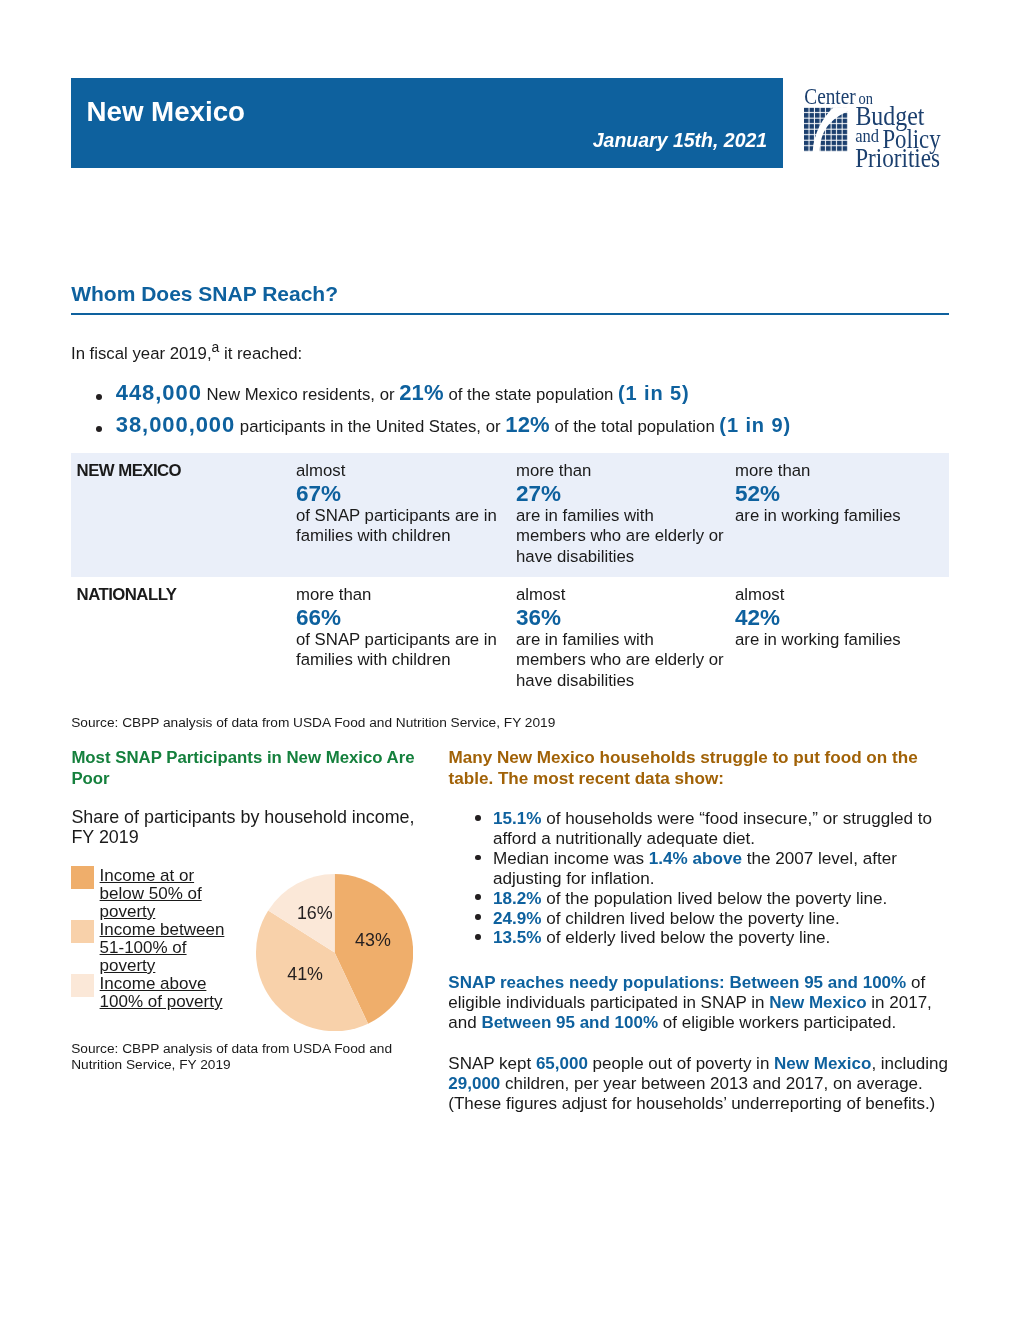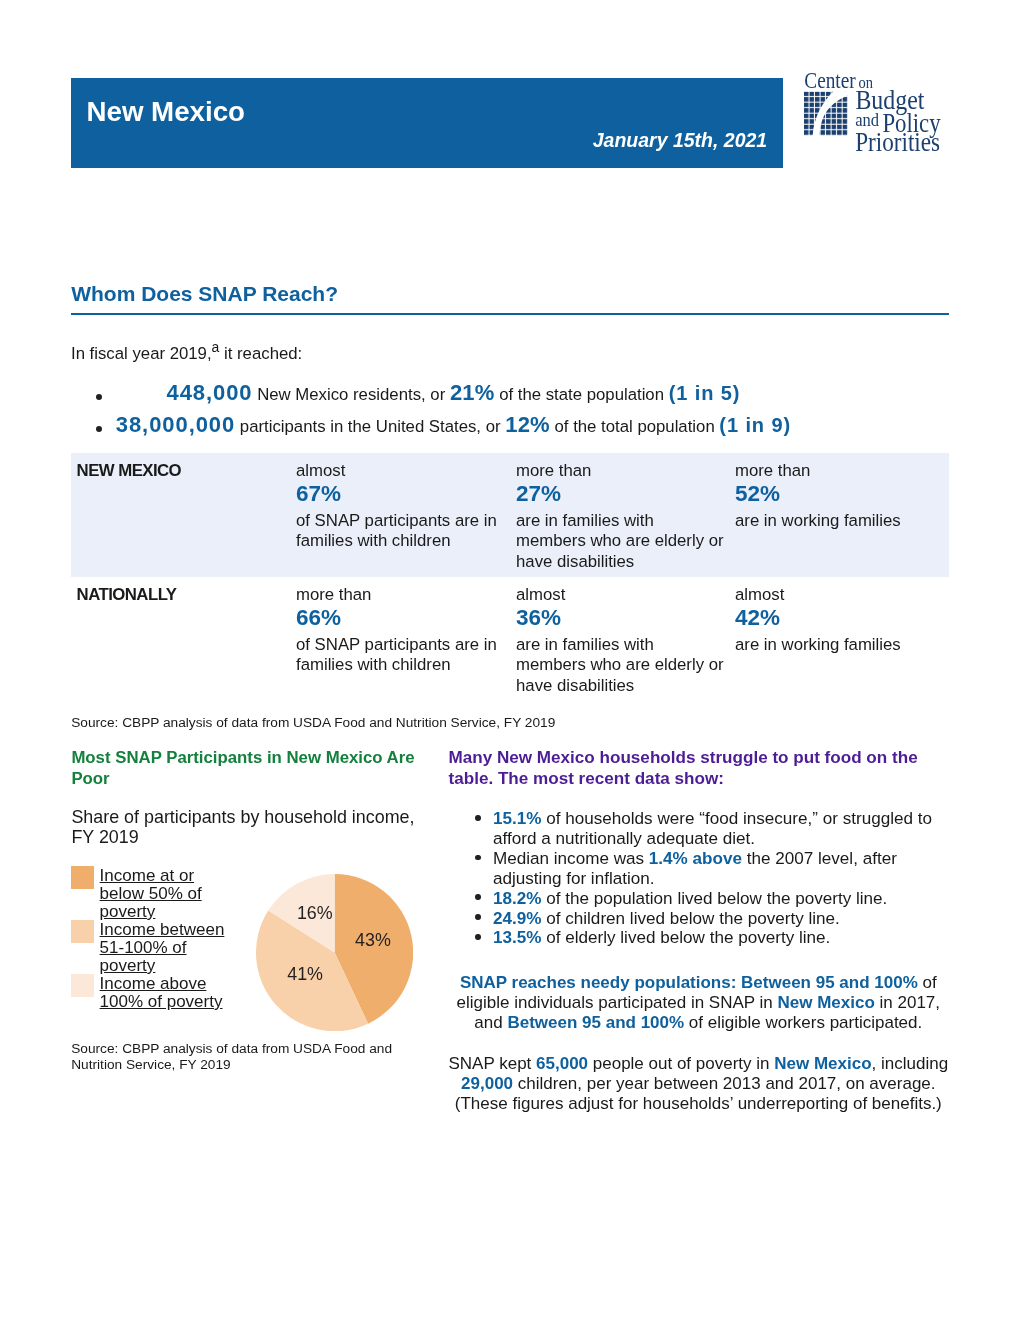--- a/index.html
+++ b/index.html
@@ -3,65 +3,65 @@
 <meta charset="utf-8">
 <style>
   html,body{margin:0;padding:0;}
   body{width:1020px;height:1320px;background:#ffffff;font-family:"Liberation Sans",sans-serif;color:#1a1a1a;position:relative;overflow:hidden;}
   .page{position:absolute;left:0;top:0;width:1020px;height:1320px;}
   
   .hdr-band{position:absolute;left:71px;top:78px;width:712px;height:90px;background:#0e619e;}
   .hdr-title{position:absolute;left:15.5px;top:20.1px;color:#fff;font-size:27.7px;font-weight:bold;letter-spacing:0px;line-height:1;}
   .hdr-sub{position:absolute;left:15.7px;top:52.5px;color:#fff;font-size:19.8px;line-height:1;}
   .hdr-date{position:absolute;left:521.7px;top:52.5px;color:#fff;font-size:19.5px;font-style:italic;font-weight:bold;line-height:1;}
-  .logo{position:absolute;left:800px;top:64px;width:160px;height:100px;}
+  .logo{position:absolute;left:800px;top:80px;width:160px;height:100px;}
   
   .intro{position:absolute;left:72.2px;top:220px;font-size:17.75px;line-height:1;}
   .h2{position:absolute;left:71.2px;top:283px;font-size:21px;font-weight:bold;color:#0e619e;line-height:1;}
   .rule{position:absolute;left:71px;top:312.8px;width:878px;height:2.4px;background:#0e619e;}
   .fy{position:absolute;left:71px;top:339px;font-size:16.75px;}
   .blue{color:#0e619e;font-weight:bold;}
   .tbl-band{position:absolute;left:71px;top:453px;width:878px;height:124px;background:#eaeff9;}
   .bullets{position:absolute;left:96.1px;top:378px;margin:0;padding:0;list-style:none;font-size:16.75px;line-height:30.3px;}
-  .bullets li{padding-left:19.7px;position:relative;text-align:center;}
+  .bullets li{padding-left:19.7px;position:relative;}
   .bullets li::before{content:"";position:absolute;left:0;top:15.7px;width:6.3px;height:6.3px;border-radius:50%;background:#231f20;}
   .bignum{color:#0e619e;font-weight:bold;font-size:22px;letter-spacing:0.93px;}
   .bigpct{color:#0e619e;font-weight:bold;font-size:22px;letter-spacing:0.2px;}
   .ratio{color:#0e619e;font-weight:bold;font-size:20px;letter-spacing:0.9px;}
   .tbl{position:absolute;left:71px;top:453px;width:878px;font-size:16px;}
   .trow{position:relative;height:124px;}
   .trow.r2{height:124px;}
   .tlabel{position:absolute;left:5.6px;top:9.6px;font-weight:bold;font-size:16.8px;letter-spacing:-0.55px;line-height:1;}
   .tcell{position:absolute;top:7px;}
   .tcell.c2{left:225px;width:205px;}
   .tcell.c3{left:445px;width:208px;}
   .tcell.c4{left:664px;width:205px;}
   .qual{font-size:16.75px;line-height:21px;}
   .pct{color:#0e619e;font-weight:bold;font-size:22.5px;line-height:25px;}
-  .desc{font-size:16.75px;line-height:20.3px;margin-top:5px;}
+  .desc{font-size:16.75px;line-height:20.3px;}
   .tbl-source{position:absolute;left:71.2px;top:715px;font-size:13.7px;line-height:15.8px;}
   
   .chart-title{position:absolute;left:71.4px;top:747px;width:348px;font-size:16.8px;font-weight:bold;color:#15803d;line-height:21.4px;}
   .chart-sub{position:absolute;left:71.4px;top:808px;width:358px;font-size:17.9px;line-height:19.9px;}
   .legend{position:absolute;left:71px;top:867px;width:170px;}
   .lg-item{position:relative;padding-left:28.6px;font-size:17px;line-height:18px;margin-bottom:0;text-decoration:underline;}
   .sw{position:absolute;left:0;top:-0.6px;width:22.8px;height:22.2px;display:block;}
   .sw0{background:#efae6b;}
   .sw1{background:#f8d1aa;}
   .sw2{background:#fbe8d8;}
   .pie-wrap{position:absolute;left:255.9px;top:874.2px;}
   .plab{font-family:"Liberation Sans",sans-serif;font-size:17.9px;fill:#231f20;text-anchor:middle;}
   .chart-source{position:absolute;left:71.2px;top:1041px;width:336px;font-size:13.7px;line-height:15.8px;}
   
-  .rp-head{position:absolute;left:448.5px;top:747px;width:477px;font-size:17.1px;font-weight:bold;color:#4c1d95;line-height:21.4px;}
+  .rp-head{position:absolute;left:448.5px;top:747px;width:477px;font-size:17.1px;font-weight:bold;color:#a16207;line-height:21.4px;}
   .rp-bullets{position:absolute;left:475px;top:809px;width:455px;margin:0;padding:0 0 0 18px;font-size:17.1px;line-height:19.9px;list-style:none;}
   .rp-bullets li{padding-left:0px;position:relative;}
   .rp-bullets li::marker{color:transparent;}
   .rp-bullets li::before{content:"";position:absolute;left:-18.3px;top:5.8px;width:5.8px;height:5.8px;border-radius:50%;background:#231f20;}
-  .rp-para{position:absolute;left:448.3px;width:500px;margin:0;font-size:17px;line-height:19.9px;text-align:center;}
+  .rp-para{position:absolute;left:448.3px;width:500px;margin:0;font-size:17px;line-height:19.9px;}
   .rp-p1{top:973px;}
   .rp-p2{top:1054px;}
 </style>
 </head>
 <body>
 
 <div class="page">
 
   <div class="hdr-band">
     <div class="hdr-title">New Mexico</div>

